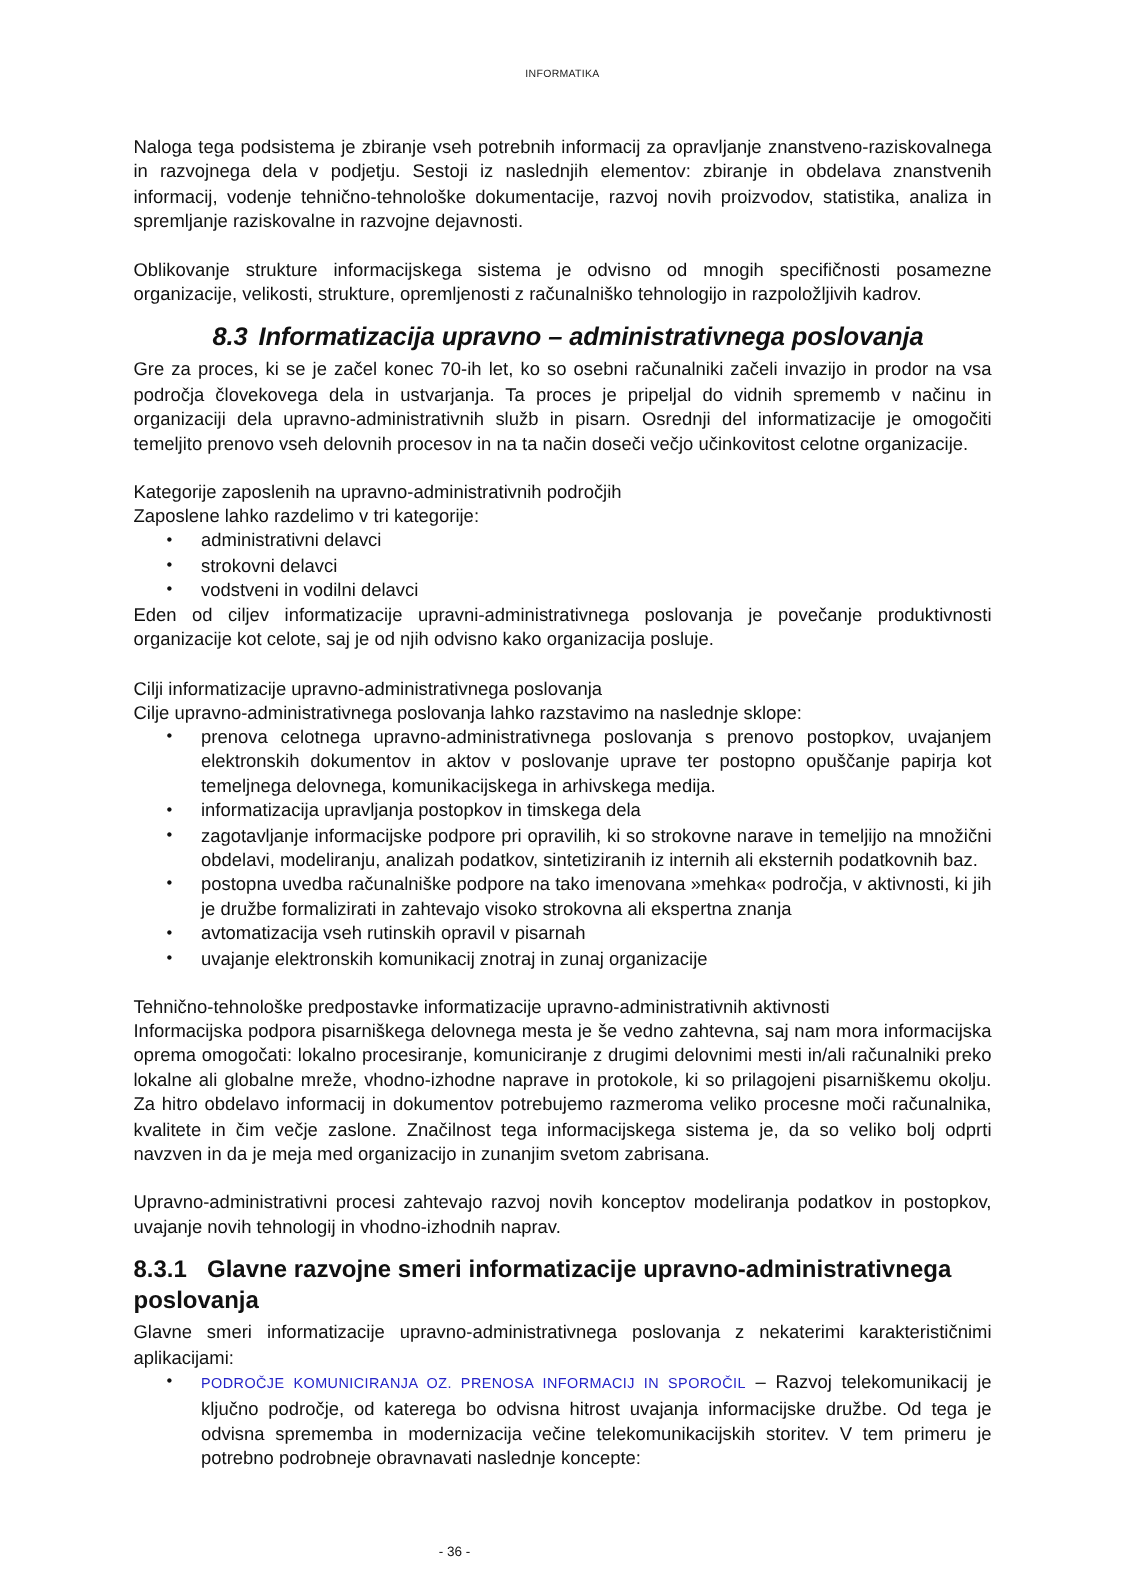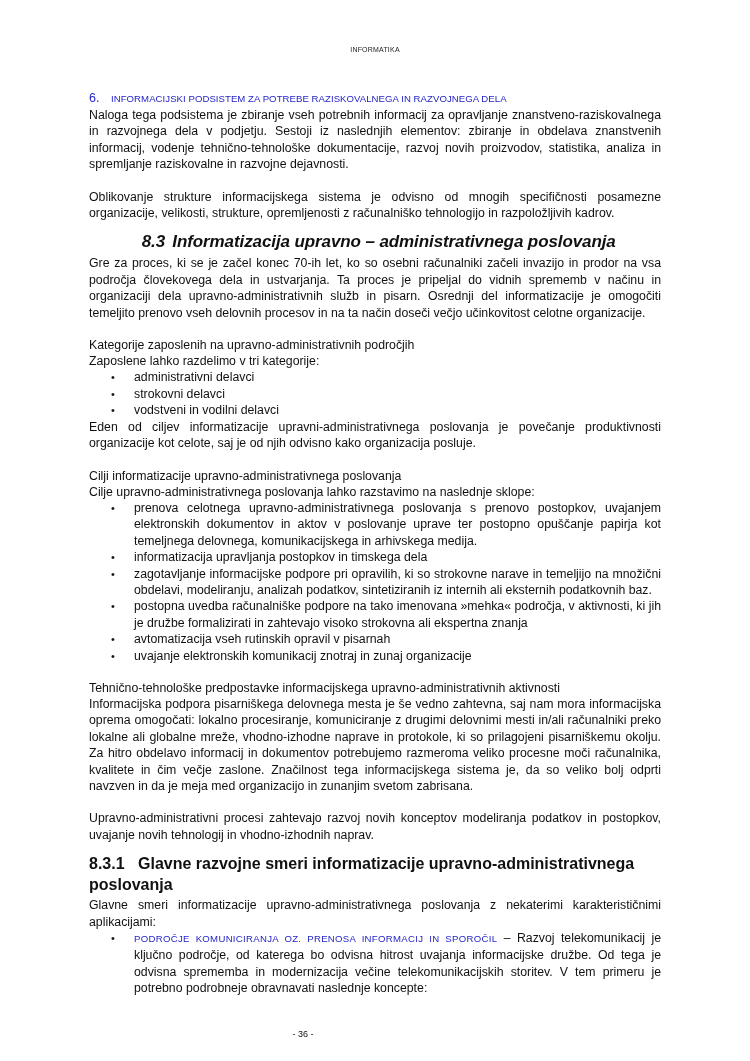--- a/index.html
+++ b/index.html
@@ -42,23 +42,20 @@
       position: absolute; top: 1029px; left: 0; width: 606px; text-align: center; font-size: 9px;
     }
   </style>
 </head>
 <body>
 
 <div class="page">
   <div class="running-header">INFORMATIKA</div>
 
   <div class="content">
-    <div class="blue-heading">
-      <span class="num">6.</span><span class="caption">INFORMACIJSKI PODSISTEM ZA POTREBE RAZISKOVALNEGA IN RAZVOJNEGA DELA</span>
-    </div>
     <p>Naloga tega podsistema je zbiranje vseh potrebnih informacij za opravljanje znanstveno-raziskovalnega in razvojnega dela v podjetju. Sestoji iz naslednjih elementov: zbiranje in obdelava znanstvenih informacij, vodenje tehnično-tehnološke dokumentacije, razvoj novih proizvodov, statistika, analiza in spremljanje raziskovalne in razvojne dejavnosti.</p>
     <div class="gap"></div>
     <p>Oblikovanje strukture informacijskega sistema je odvisno od mnogih specifičnosti posamezne organizacije, velikosti, strukture, opremljenosti z računalniško tehnologijo in razpoložljivih kadrov.</p>
 
     <div class="h2">
       <span class="num">8.3</span><span>Informatizacija upravno – administrativnega poslovanja</span>
     </div>
     <p>Gre za proces, ki se je začel konec 70-ih let, ko so osebni računalniki začeli invazijo in prodor na vsa področja človekovega dela in ustvarjanja. Ta proces je pripeljal do vidnih sprememb v načinu in organizaciji dela upravno-administrativnih služb in pisarn. Osrednji del informatizacije je omogočiti temeljito prenovo vseh delovnih procesov in na ta način doseči večjo učinkovitost celotne organizacije.</p>
     <div class="gap"></div>
 
@@ -77,21 +74,21 @@
     <ul>
       <li><span class="bullet">•</span><span>prenova celotnega upravno-administrativnega poslovanja s prenovo postopkov, uvajanjem elektronskih dokumentov in aktov v poslovanje uprave ter postopno opuščanje papirja kot temeljnega delovnega, komunikacijskega in arhivskega medija.</span></li>
       <li><span class="bullet">•</span><span>informatizacija upravljanja postopkov in timskega dela</span></li>
       <li><span class="bullet">•</span><span>zagotavljanje informacijske podpore pri opravilih, ki so strokovne narave in temeljijo na množični obdelavi, modeliranju, analizah podatkov, sintetiziranih iz internih ali eksternih podatkovnih baz.</span></li>
       <li><span class="bullet">•</span><span>postopna uvedba računalniške podpore na tako imenovana »mehka« področja, v aktivnosti, ki jih je družbe formalizirati in zahtevajo visoko strokovna ali ekspertna znanja</span></li>
       <li><span class="bullet">•</span><span>avtomatizacija vseh rutinskih opravil v pisarnah</span></li>
       <li><span class="bullet">•</span><span>uvajanje elektronskih komunikacij znotraj in zunaj organizacije</span></li>
     </ul>
     <div class="gap"></div>
 
-    <div class="sub">Tehnično-tehnološke predpostavke informacijskega upravno-administrativnih aktivnosti</div>
+    <div class="sub">Tehnično-tehnološke predpostavke informatizacije upravno-administrativnih aktivnosti</div>
     <p>Informacijska podpora pisarniškega delovnega mesta je še vedno zahtevna, saj nam mora informacijska oprema omogočati: lokalno procesiranje, komuniciranje z drugimi delovnimi mesti in/ali računalniki preko lokalne ali globalne mreže, vhodno-izhodne naprave in protokole, ki so prilagojeni pisarniškemu okolju. Za hitro obdelavo informacij in dokumentov potrebujemo razmeroma veliko procesne moči računalnika, kvalitete in čim večje zaslone. Značilnost tega informacijskega sistema je, da so veliko bolj odprti navzven in da je meja med organizacijo in zunanjim svetom zabrisana.</p>
     <div class="gap"></div>
     <p>Upravno-administrativni procesi zahtevajo razvoj novih konceptov modeliranja podatkov in postopkov, uvajanje novih tehnologij in vhodno-izhodnih naprav.</p>
 
     <div class="h3">
       <span class="num">8.3.1</span><span>Glavne razvojne smeri informatizacije upravno-administrativnega poslovanja</span>
     </div>
     <p>Glavne smeri informatizacije upravno-administrativnega poslovanja z nekaterimi karakterističnimi aplikacijami:</p>
     <ul>
       <li><span class="bullet">•</span><span class="smallcaps-blue">PODROČJE KOMUNICIRANJA OZ. PRENOSA INFORMACIJ IN SPOROČIL</span><span> – Razvoj telekomunikacij je ključno področje, od katerega bo odvisna hitrost uvajanja informacijske družbe. Od tega je odvisna sprememba in modernizacija večine telekomunikacijskih storitev. V tem primeru je potrebno podrobneje obravnavati naslednje koncepte:</span></li>

